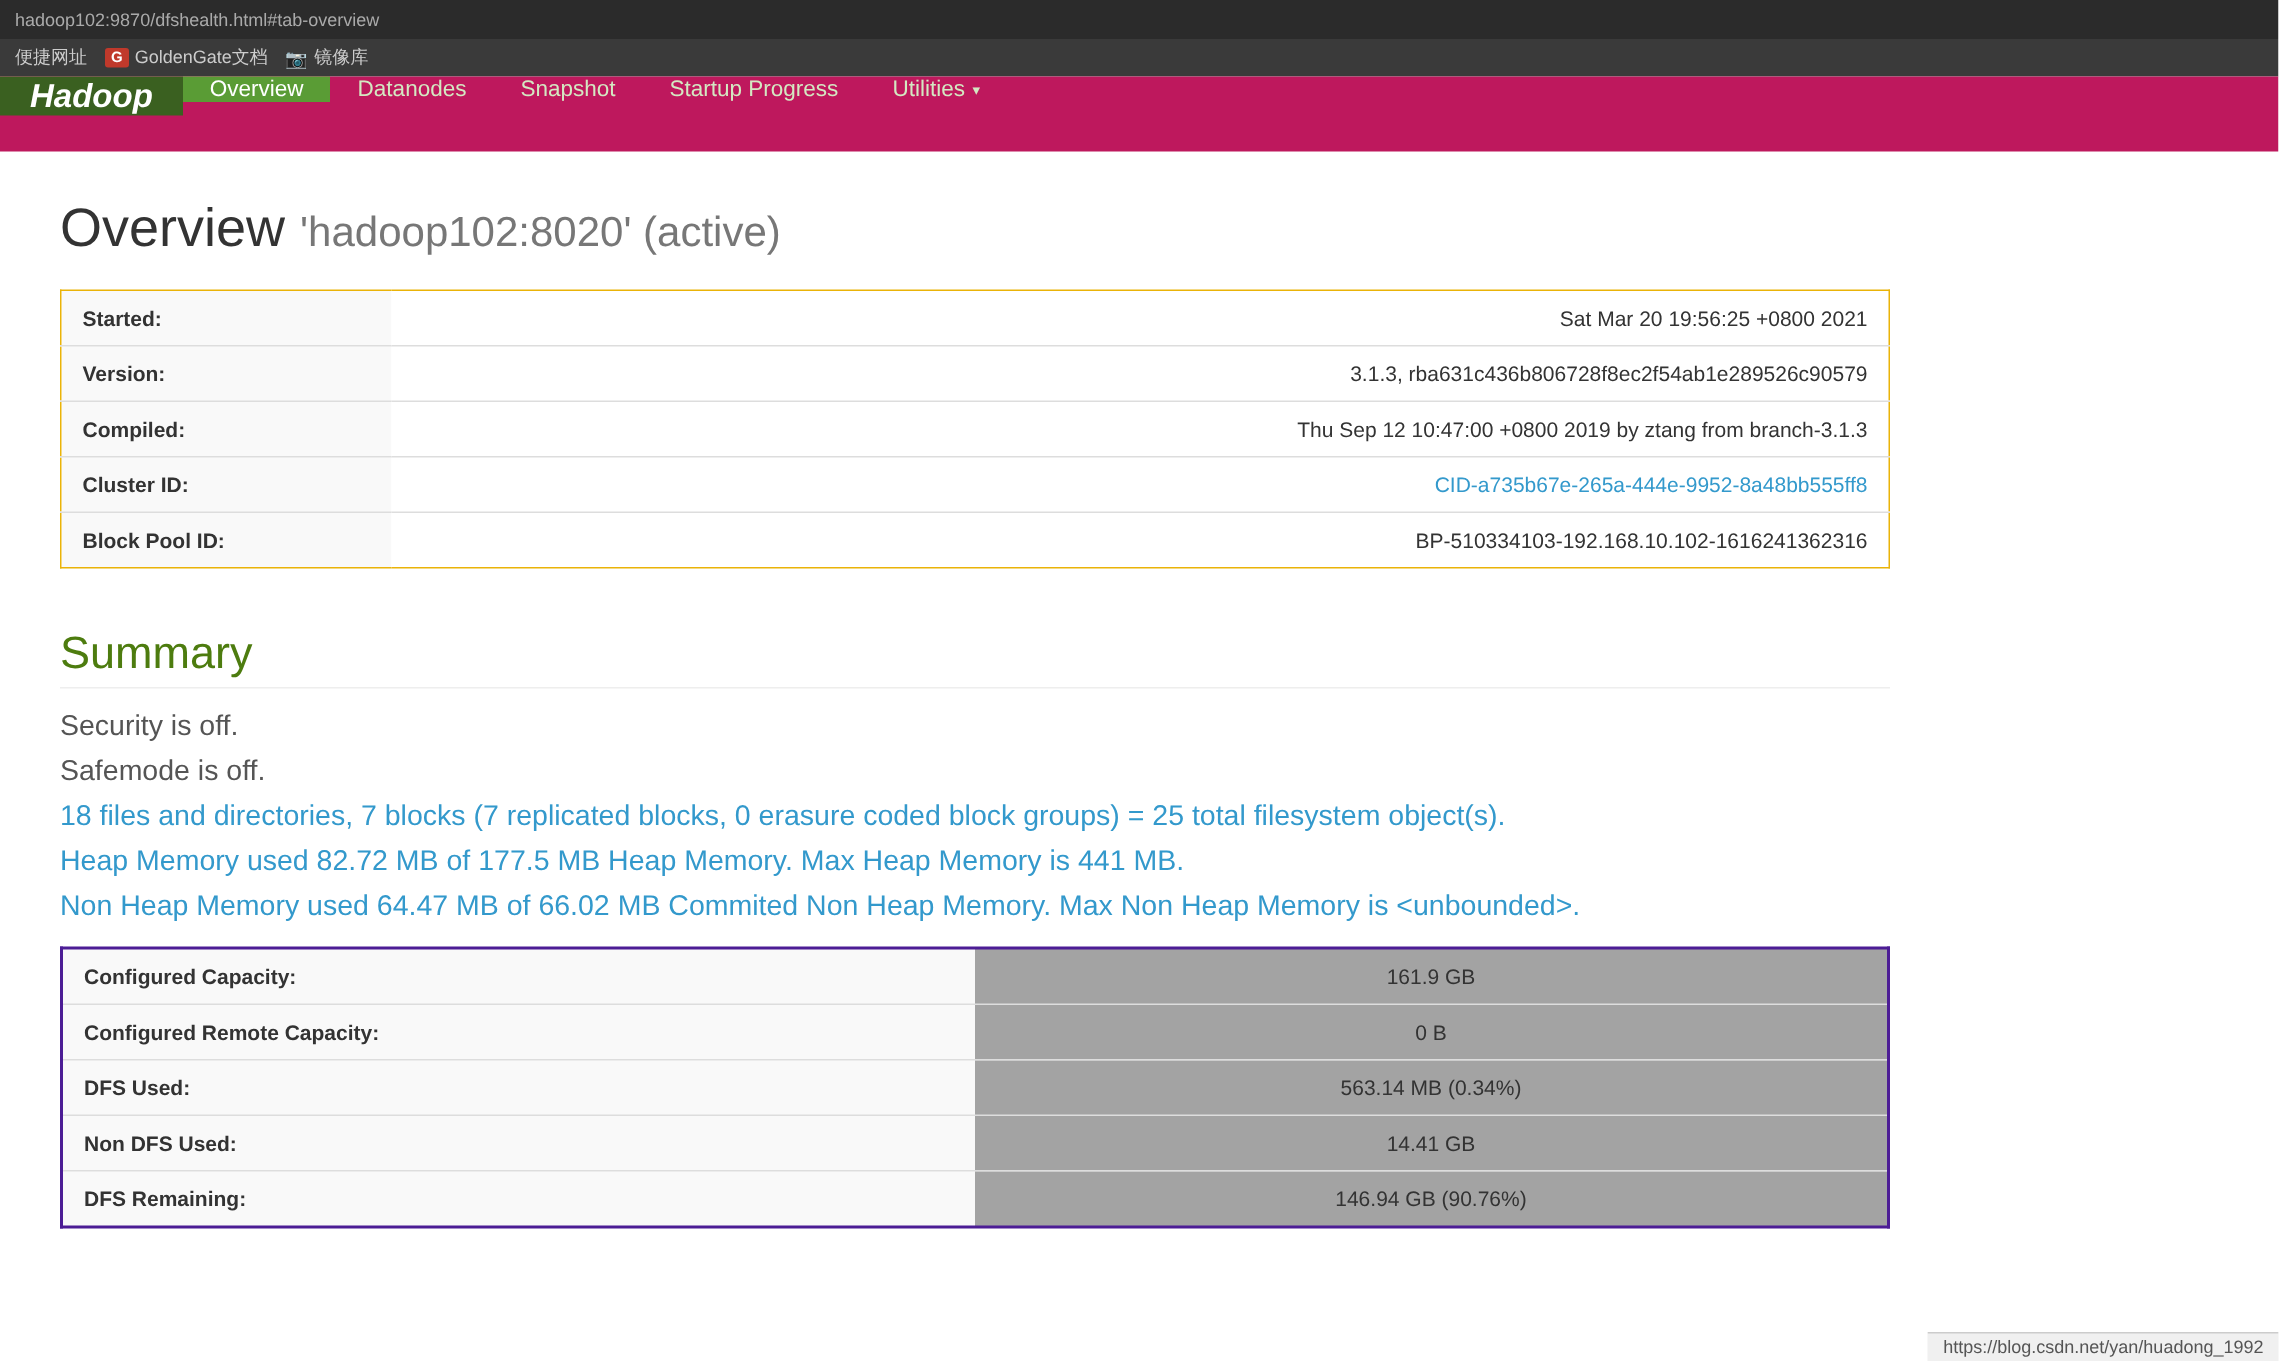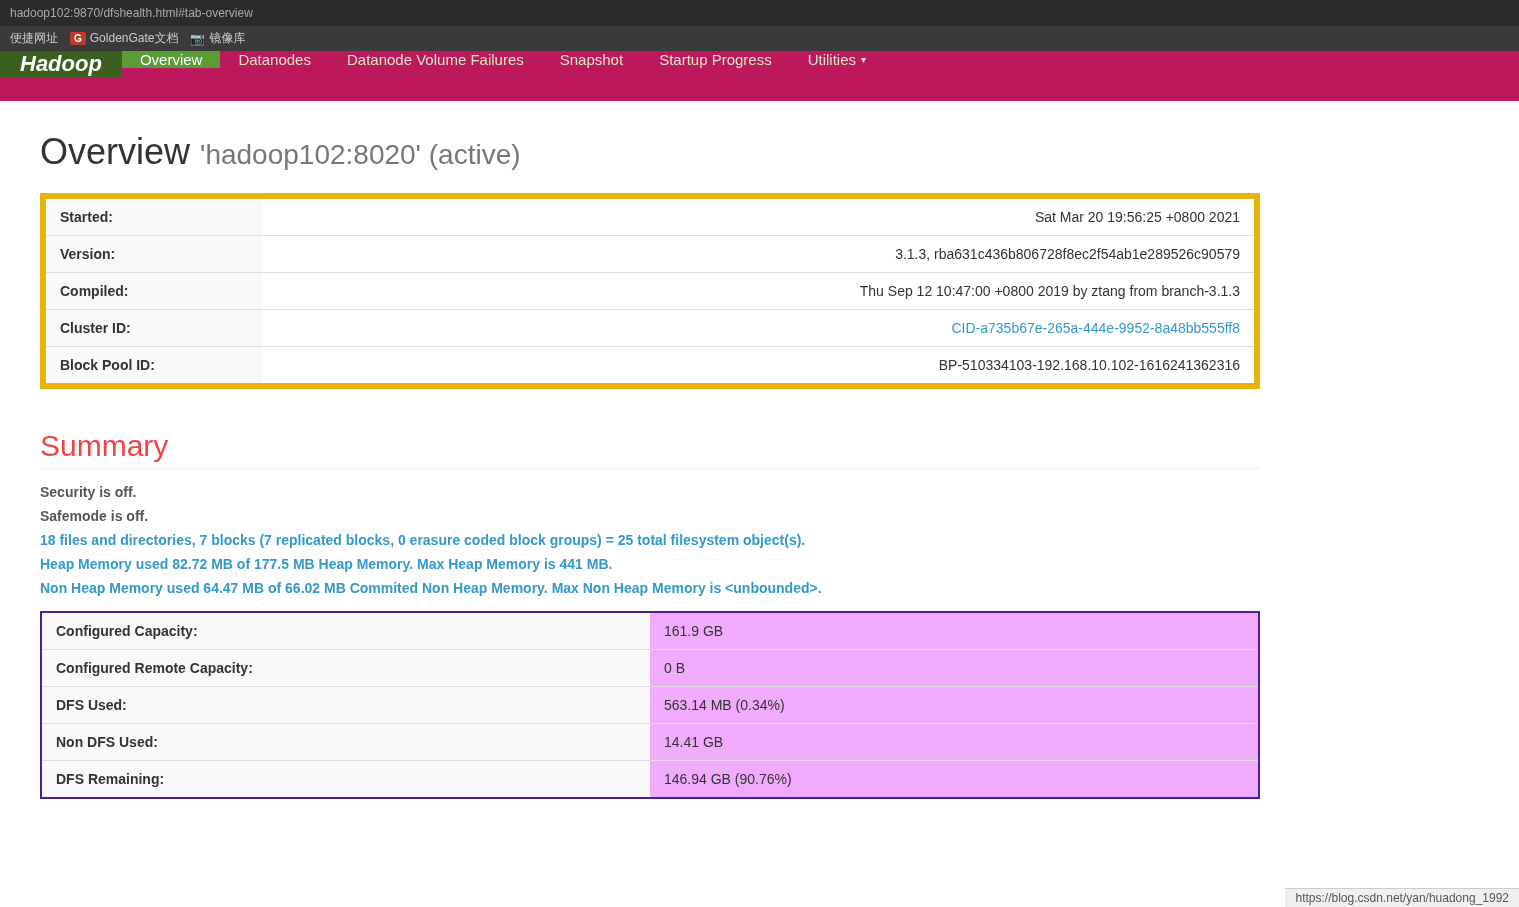--- a/index.html
+++ b/index.html
@@ -100,21 +100,21 @@
     }
     .section-title .host-info {
       color: #777;
       font-size: 28px;
     }
 
     
     .info-table {
       width: 100%;
       border-collapse: collapse;
-      border: 6px solid #eab308;
+      border: 1px solid #eab308;
       margin-bottom: 40px;
     }
     .info-table tr {
       border-bottom: 1px solid #ddd;
     }
     .info-table tr:last-child {
       border-bottom: none;
     }
     .info-table td {
       padding: 10px 14px;
@@ -129,30 +129,29 @@
       text-align: right;
     }
     .info-table .link-cell {
       color: #3399cc;
     }
 
     
     .summary-title {
       font-size: 30px;
       font-weight: 300;
-      color: #ef4444;
+      color: #4d7c0f;
       margin-bottom: 15px;
       padding-bottom: 5px;
       border-bottom: 1px solid #eee;
     }
     .summary-text {
       color: #555;
       margin-bottom: 8px;
-      font-size: 14px;
-      font-weight: bold;
+      font-size: 19px;
     }
     .summary-text.link-text {
       color: #3399cc;
     }
     .summary-texts {
       margin-bottom: 15px;
     }
 
     
     .summary-table {
@@ -168,21 +167,22 @@
     }
     .summary-table td {
       padding: 10px 14px;
     }
     .summary-table td:first-child {
       font-weight: bold;
       width: 50%;
       background: #f9f9f9;
     }
     .summary-table td:last-child {
-      background: #f0abfc;
+      background: #a3a3a3;
+      text-align: center;
     }
 
     
     .status-bar {
       position: fixed;
       bottom: 0;
       right: 0;
       background: #f0f0f0;
       padding: 2px 10px;
       font-size: 12px;
@@ -214,23 +214,20 @@
 <nav class="navbar">
   <div class="navbar-brand">Hadoop</div>
   <ul class="navbar-nav">
     <li class="nav-item active">
       <span>Overview</span>
     </li>
     <li class="nav-item">
       <span>Datanodes</span>
     </li>
     <li class="nav-item">
-      <span>Datanode Volume Failures</span>
-    </li>
-    <li class="nav-item">
       <span>Snapshot</span>
     </li>
     <li class="nav-item">
       <span>Startup Progress</span>
     </li>
     <li class="nav-item has-dropdown">
       <span>Utilities</span>
       <span class="dropdown-arrow">▾</span>
     </li>
   </ul>

